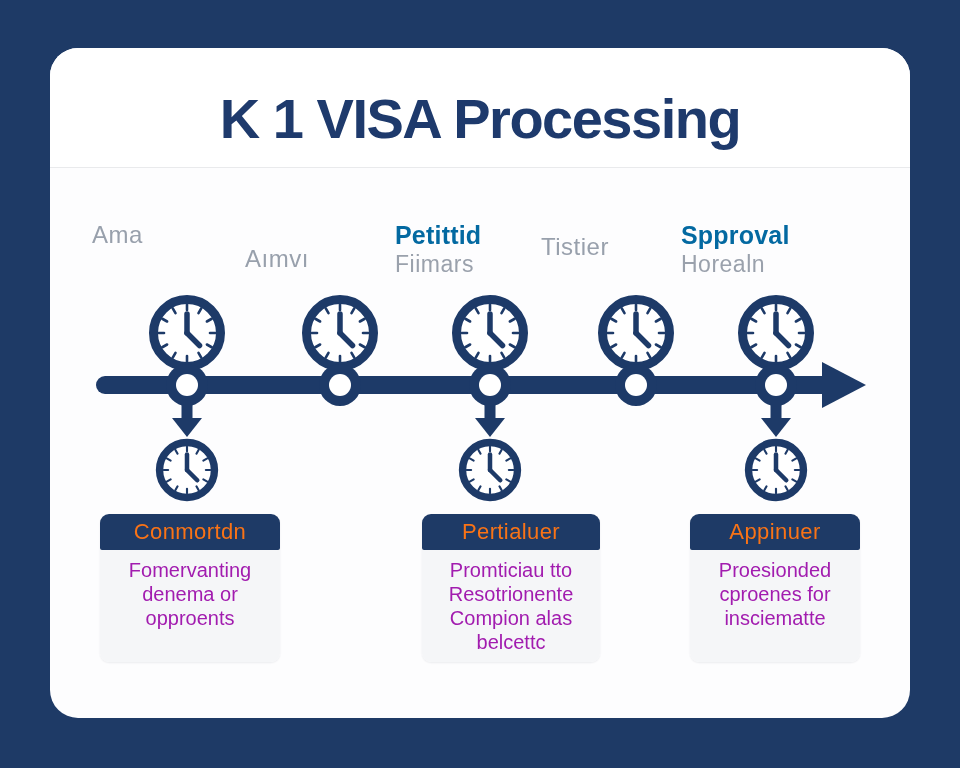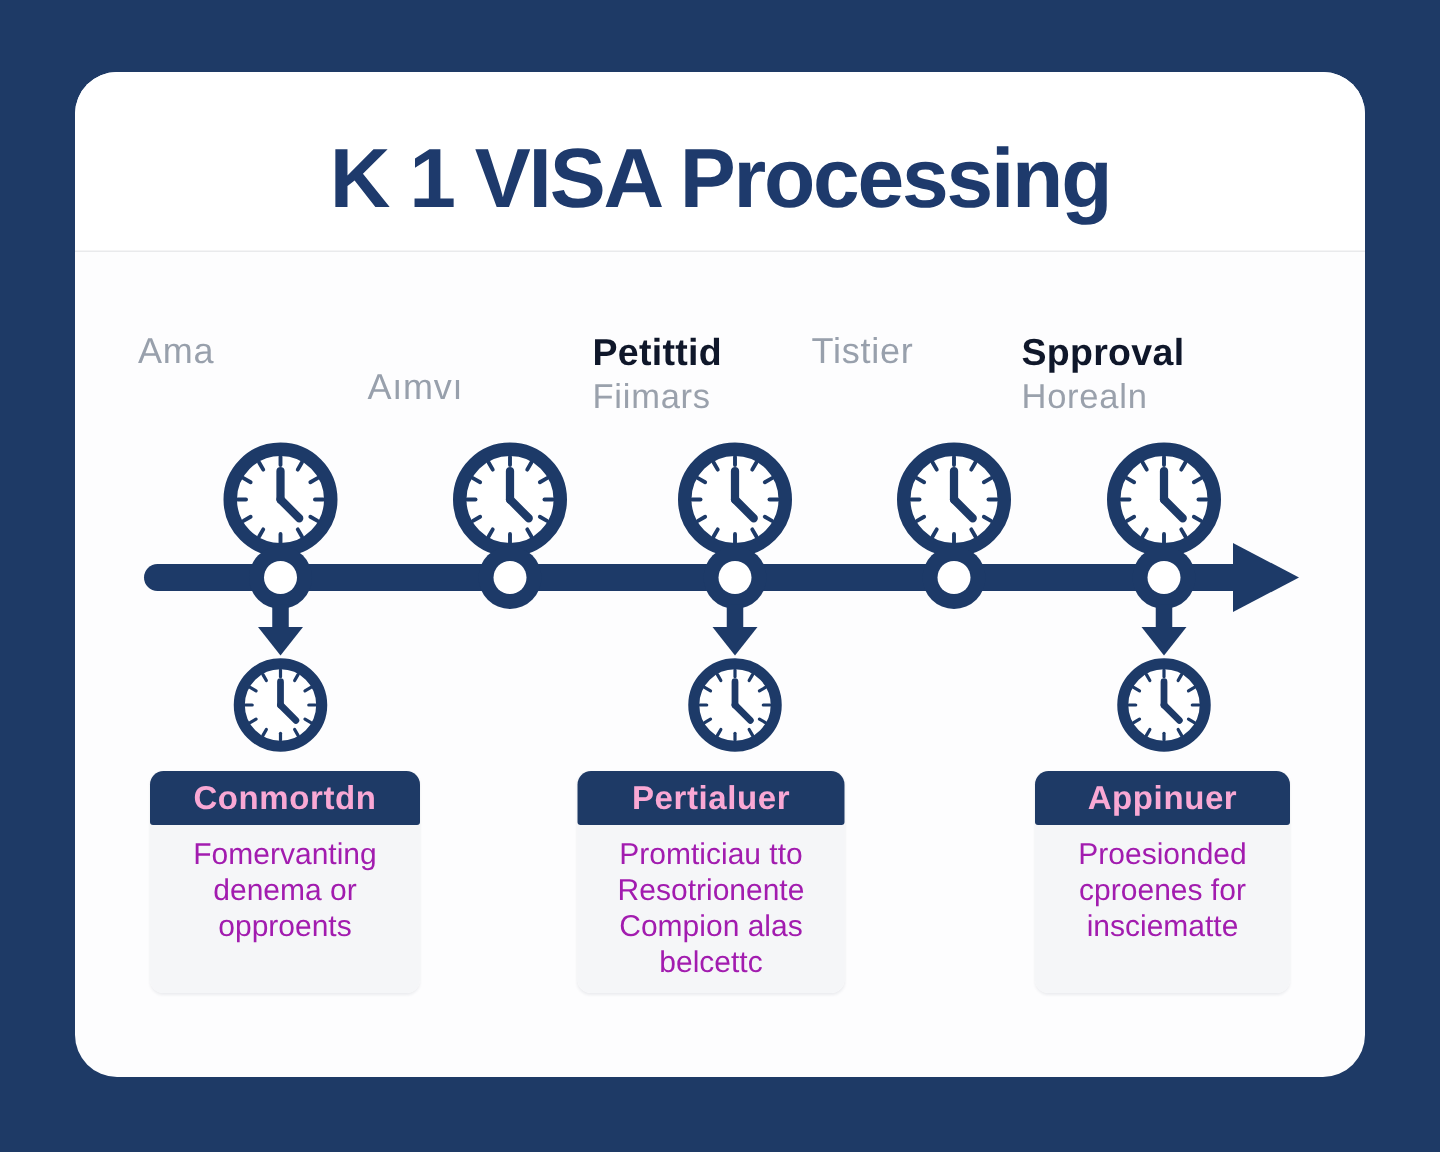--- a/index.html
+++ b/index.html
@@ -24,40 +24,40 @@
   }
   .divider{
     position:absolute;left:0;top:119px;width:100%;height:1px;background:#e9eaec;
   }
   .milestone-label{
     position:absolute;top:172px;width:190px;
     font-size:24px;color:#98a0ac;letter-spacing:0.5px;
   }
   .milestone-label .main{display:block;line-height:30px;}
   .milestone-label.em .main{
-    font-size:25px;font-weight:700;color:#0f172a;letter-spacing:0.2px;
+    font-size:25px;font-weight:700;color:#0369a1;letter-spacing:0.2px;
   }
   .milestone-label .sub{display:block;line-height:28px;font-size:23px;color:#9aa1ac;}
   .ml-1{left:42px;}   
   .ml-2{left:195px;margin-top:24px;}  
   .ml-3{left:345px;}  
-  .ml-4{left:491px;}  
+  .ml-4{left:491px;margin-top:12px;}  
   .ml-5{left:631px;}  
   .timeline-svg{position:absolute;left:0;top:0;width:860px;height:670px;}
   .step-box{
     position:absolute;top:466px;border-radius:9px;
     box-shadow:0 1px 2px rgba(30,40,60,0.08);
   }
   .box-1{left:50px;width:180px;}
-  .box-2{left:335px;width:178px;}
+  .box-2{left:372px;width:178px;}
   .box-3{left:640px;width:170px;}
   .step-box .box-header{
-    background:#1e3a66;color:#f9a8d4;border-radius:9px 9px 2px 2px;
+    background:#1e3a66;color:#f97316;border-radius:9px 9px 2px 2px;
     height:36px;display:flex;align-items:center;justify-content:center;
-    font-size:22px;font-weight:700;letter-spacing:0.4px;
+    font-size:22px;font-weight:400;letter-spacing:0.4px;
   }
   .step-box .box-body{
     background:#f5f6f8;border-radius:0 0 9px 9px;
     min-height:112px;padding:8px 4px 6px 4px;box-sizing:border-box;
     text-align:center;font-size:20px;line-height:24px;color:#a21caf;
   }
 </style>
 </head>
 <body>
 

